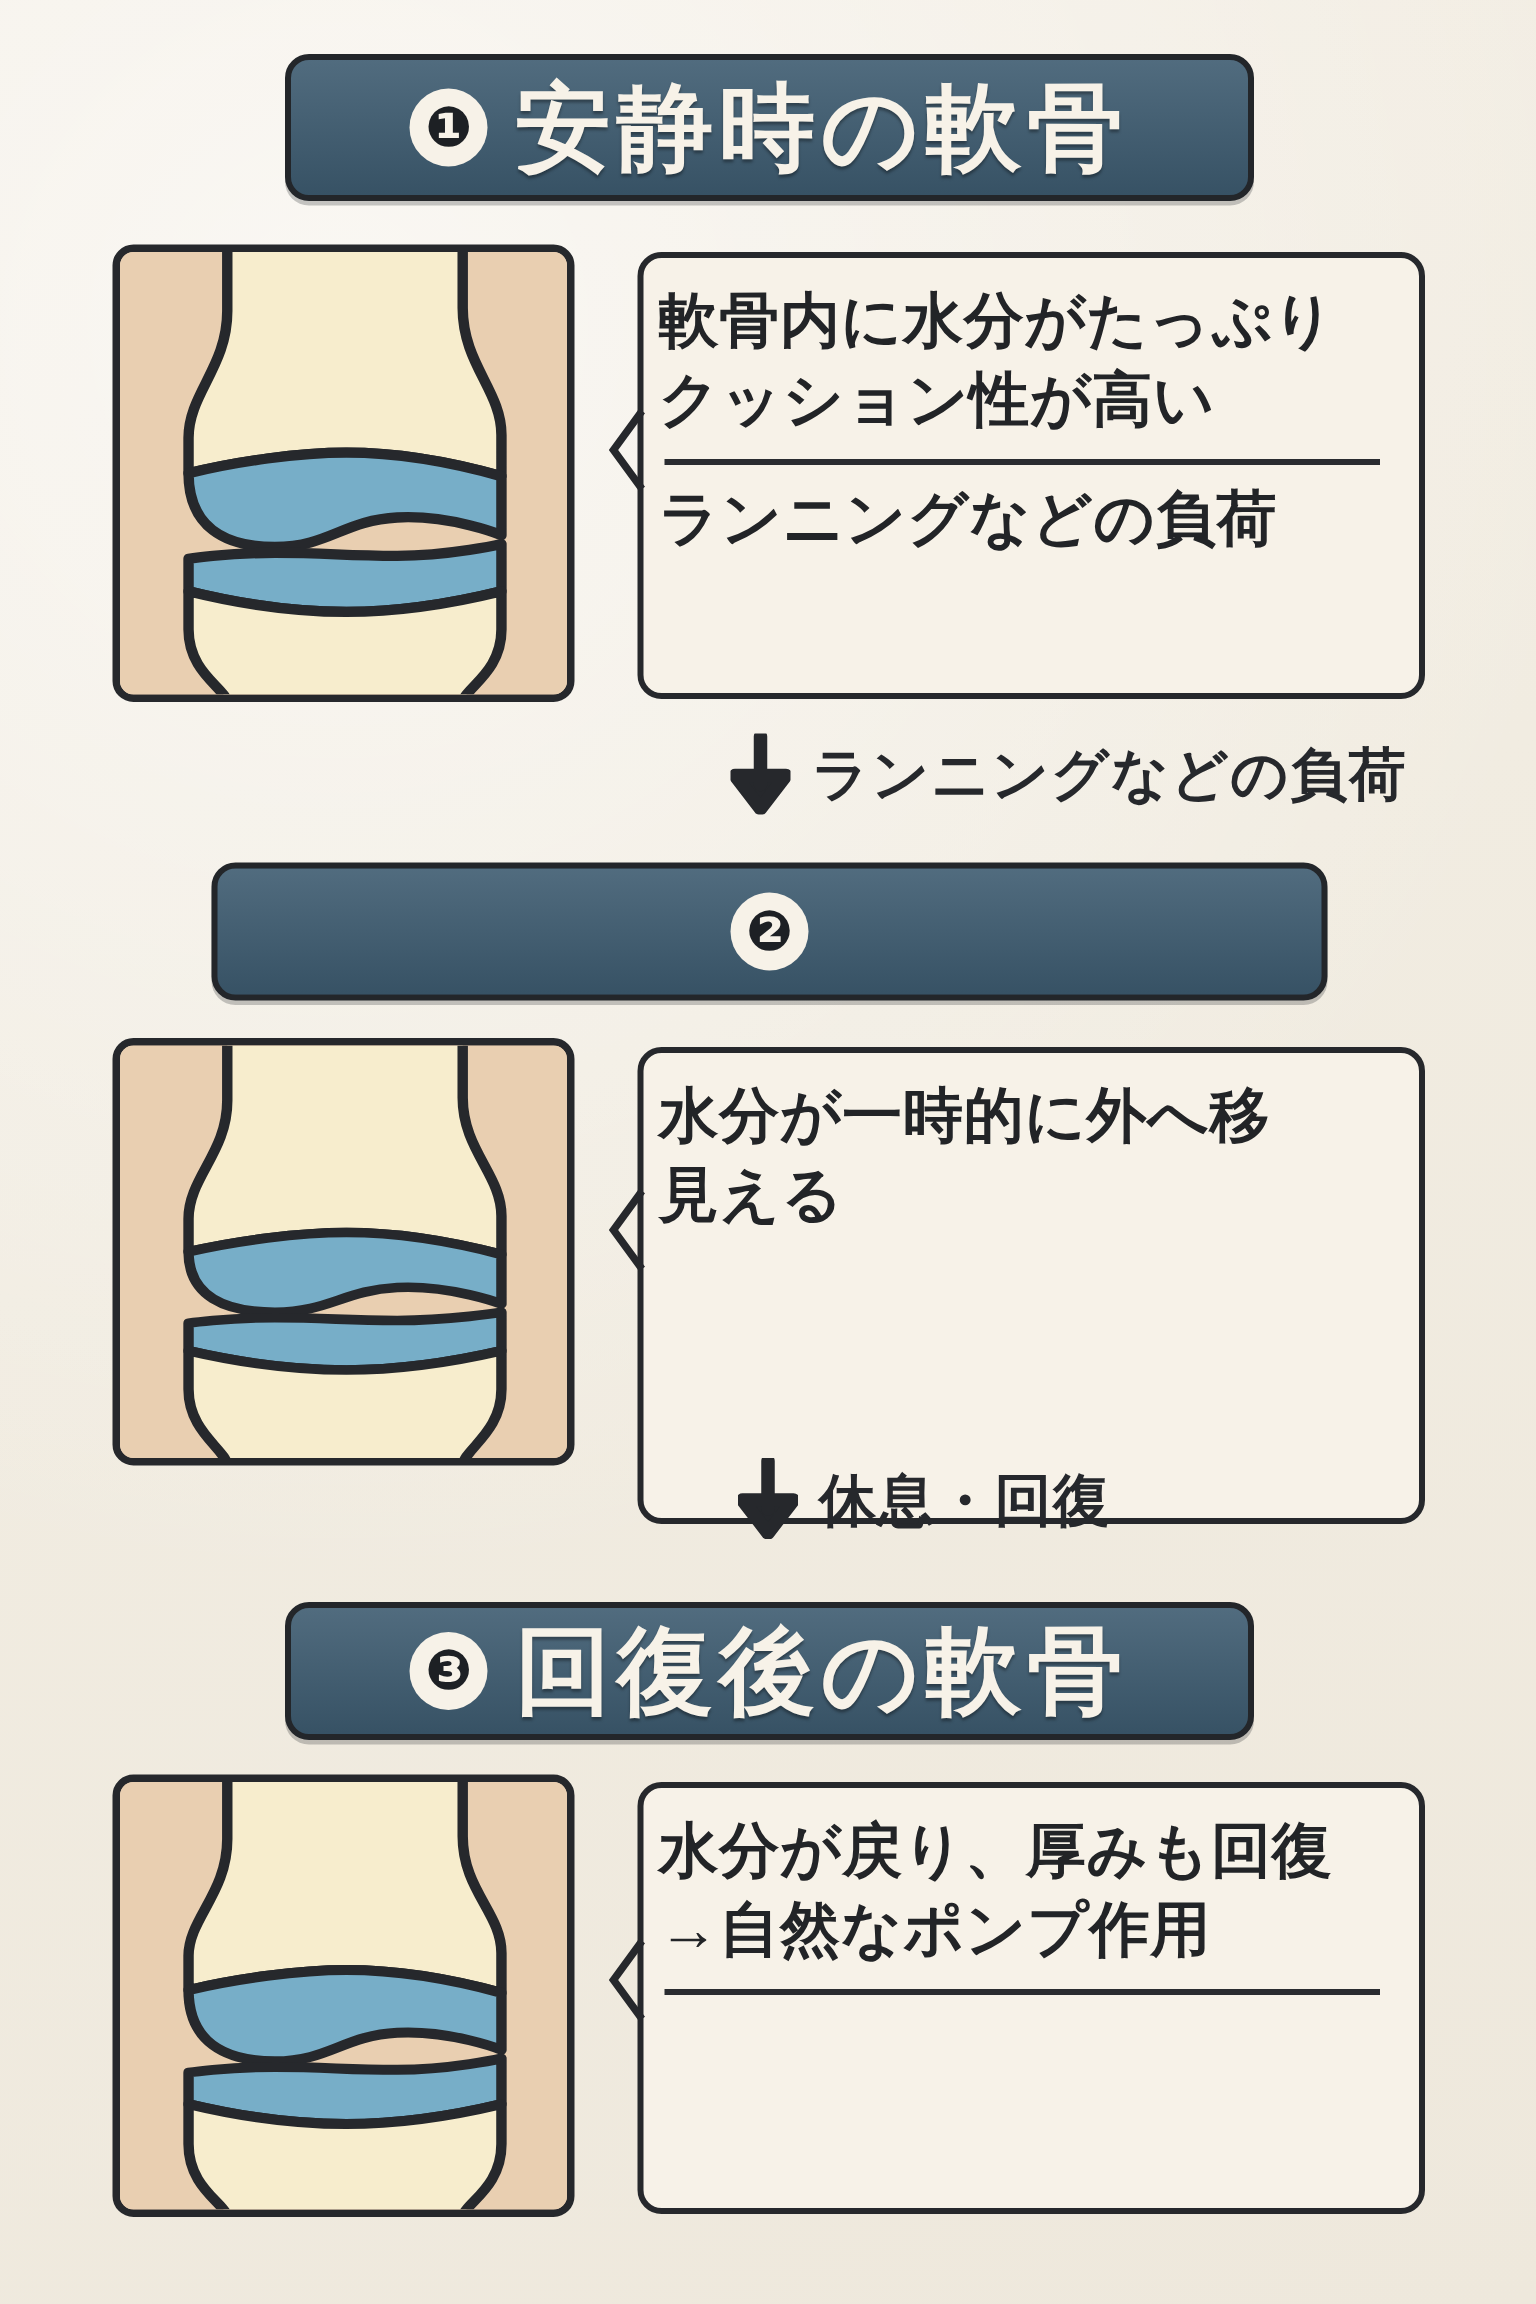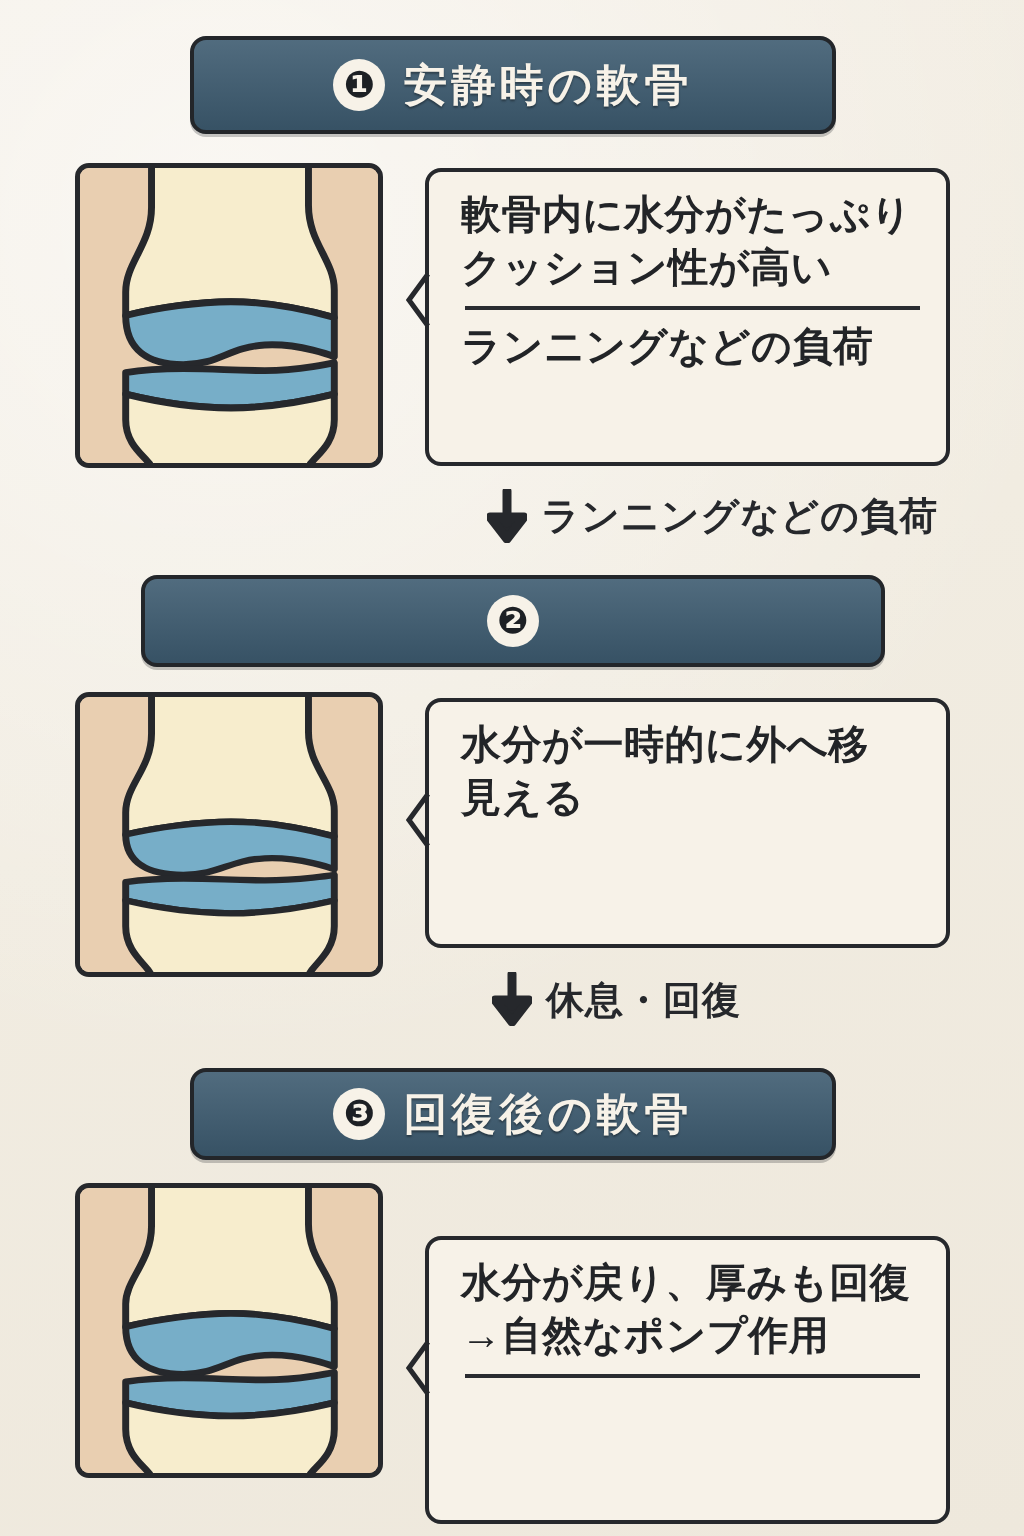--- a/index.html
+++ b/index.html
@@ -59,21 +59,21 @@
     font-size: 37px;
     font-weight: bold;
     line-height: 52px;
     text-align: center;
     letter-spacing: 0;
   }
   .banner .btitle {
     position: relative;
     z-index: 2;
     color: #f7f2e8;
-    font-size: 44px;
+    font-size: 64px;
     font-weight: bold;
     letter-spacing: 4px;
     white-space: nowrap;
     text-shadow: 0 2px 2px rgba(0,0,0,0.35);
   }
 
   
   .knee {
     position: absolute;
     box-sizing: border-box;
@@ -84,21 +84,21 @@
   }
   .knee svg { display: block; width: 100%; height: 100%; }
 
   
   .callout {
     position: absolute;
     box-sizing: border-box;
     background: #f7f2e8;
     border: 4px solid #26282c;
     border-radius: 16px;
-    padding: 16px 22px 14px 32px;
+    padding: 16px 22px 14px 10px;
   }
   .callout .notch {
     position: absolute;
     left: -23px;
     width: 24px;
     height: 56px;
   }
   .callout .notch svg { display:block; width:100%; height:100%; }
   .lines {
     display: flex;
@@ -190,21 +190,21 @@
   <div class="knee" style="left:75px; top:692px; width:308px; height:285px;">
     <svg viewBox="0 0 300 300" preserveAspectRatio="none">
       <rect x="0" y="0" width="300" height="300" fill="#e9cfb1"></rect>
       <path d="M72,-6 L72,40 C72,78 46,96 46,126 L46,150 C78,142 120,136 152,136 C190,136 228,144 256,152 L256,124 C256,94 230,76 230,38 L230,-6 Z" fill="#f7edcd" stroke="#26282c" stroke-width="7" stroke-linejoin="round"></path>
       <path d="M46,150 C46,182 70,194 104,194 C140,194 150,178 186,176 C222,174 256,188 256,188 L256,152 C228,144 190,136 152,136 C120,136 78,142 46,150 Z" fill="#77aec8" stroke="#26282c" stroke-width="7" stroke-linejoin="round"></path>
       <path d="M46,202 C46,202 70,198 104,198 C140,198 150,200 186,200 C222,200 256,194 256,194 L256,222 C224,230 190,236 152,236 C116,236 78,230 46,222 Z" fill="#77aec8" stroke="#26282c" stroke-width="7" stroke-linejoin="round"></path>
       <path d="M46,222 C78,230 116,236 152,236 C190,236 224,230 256,222 L256,250 C256,282 230,294 230,306 L72,306 C72,294 46,282 46,250 Z" fill="#f7edcd" stroke="#26282c" stroke-width="7" stroke-linejoin="round"></path>
     </svg>
   </div>
 
-  <div class="callout" style="left:425px; top:698px; width:525px; height:250px;">
+  <div class="callout" style="left:425px; top:698px; width:525px; height:318px;">
     <span class="notch" style="top:90px;">
       <svg viewBox="0 0 24 56">
         <path d="M22,2 L3,28 L22,54" fill="none" stroke="#26282c" stroke-width="5" stroke-linejoin="miter" stroke-linecap="butt"></path>
       </svg>
     </span>
     <div class="lines">
       <div class="tline">水分が一時的に外へ移</div>
       <div class="tline">見える</div>
     </div>
   </div>
@@ -226,21 +226,21 @@
   <div class="knee" style="left:75px; top:1183px; width:308px; height:295px;">
     <svg viewBox="0 0 300 300" preserveAspectRatio="none">
       <rect x="0" y="0" width="300" height="300" fill="#e9cfb1"></rect>
       <path d="M72,-6 L72,40 C72,78 46,96 46,122 L46,146 C78,138 120,132 152,132 C190,132 228,140 256,148 L256,120 C256,92 230,76 230,38 L230,-6 Z" fill="#f7edcd" stroke="#26282c" stroke-width="7" stroke-linejoin="round"></path>
       <path d="M46,146 C46,182 70,196 104,196 C140,196 150,178 186,176 C222,174 256,188 256,188 L256,148 C228,140 190,132 152,132 C120,132 78,138 46,146 Z" fill="#77aec8" stroke="#26282c" stroke-width="7" stroke-linejoin="round"></path>
       <path d="M46,204 C46,204 70,200 104,200 C140,200 150,202 186,202 C222,202 256,194 256,194 L256,226 C224,234 190,240 152,240 C116,240 78,234 46,226 Z" fill="#77aec8" stroke="#26282c" stroke-width="7" stroke-linejoin="round"></path>
       <path d="M46,226 C78,234 116,240 152,240 C190,240 224,234 256,226 L256,254 C256,286 230,296 230,306 L72,306 C72,296 46,286 46,254 Z" fill="#f7edcd" stroke="#26282c" stroke-width="7" stroke-linejoin="round"></path>
     </svg>
   </div>
 
-  <div class="callout" style="left:425px; top:1236px; width:525px; height:288px;">
+  <div class="callout" style="left:425px; top:1188px; width:525px; height:288px;">
     <span class="notch" style="top:100px;">
       <svg viewBox="0 0 24 56">
         <path d="M22,2 L3,28 L22,54" fill="none" stroke="#26282c" stroke-width="5" stroke-linejoin="miter" stroke-linecap="butt"></path>
       </svg>
     </span>
     <div class="lines">
       <div class="tline">水分が戻り、厚みも回復</div>
       <div class="tline">→自然なポンプ作用</div>
       <div class="divider"></div>
     </div>

